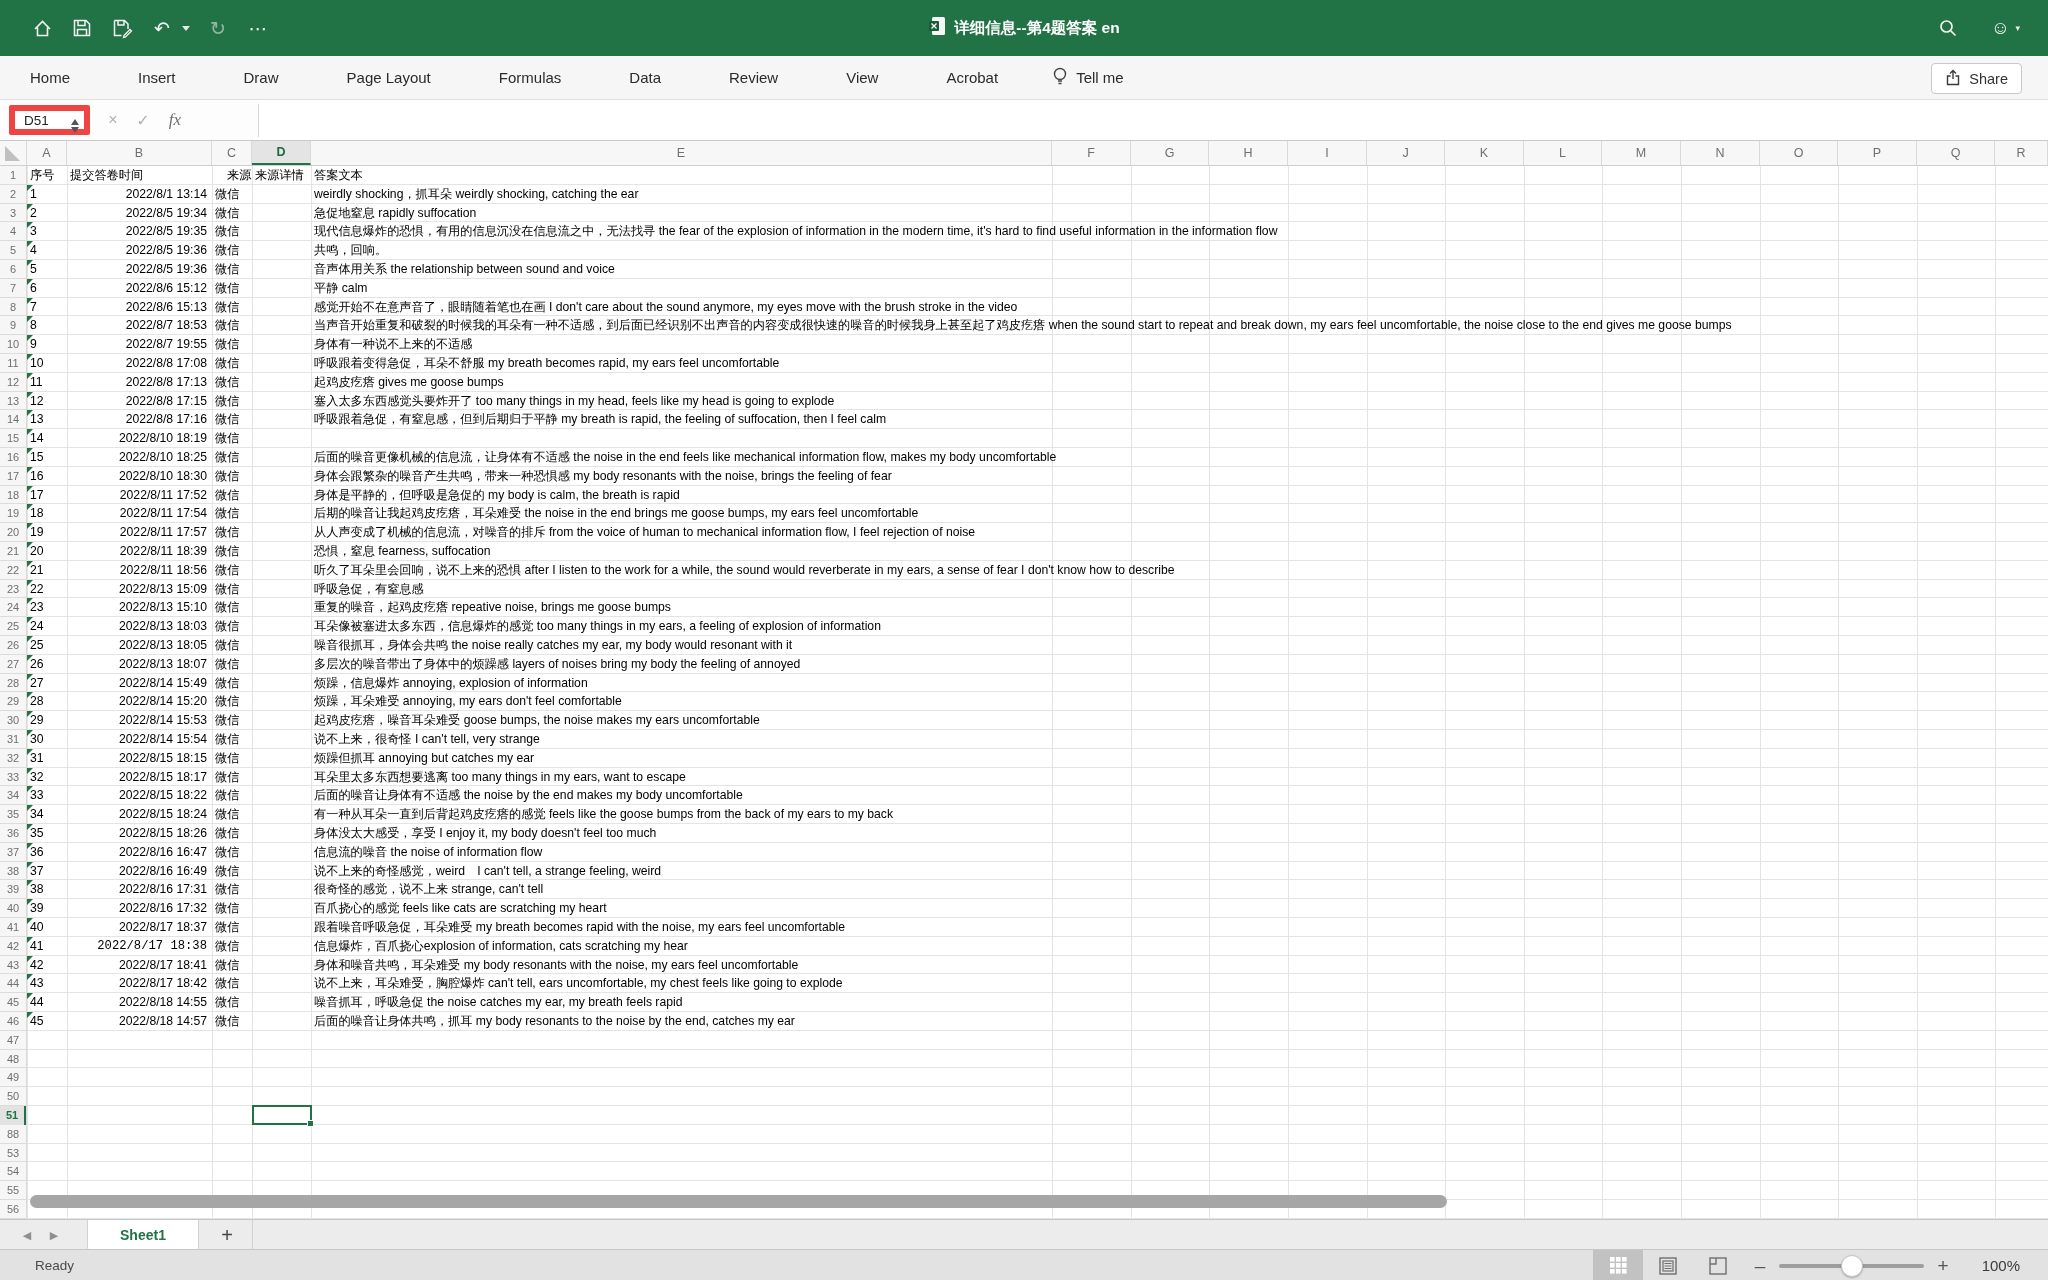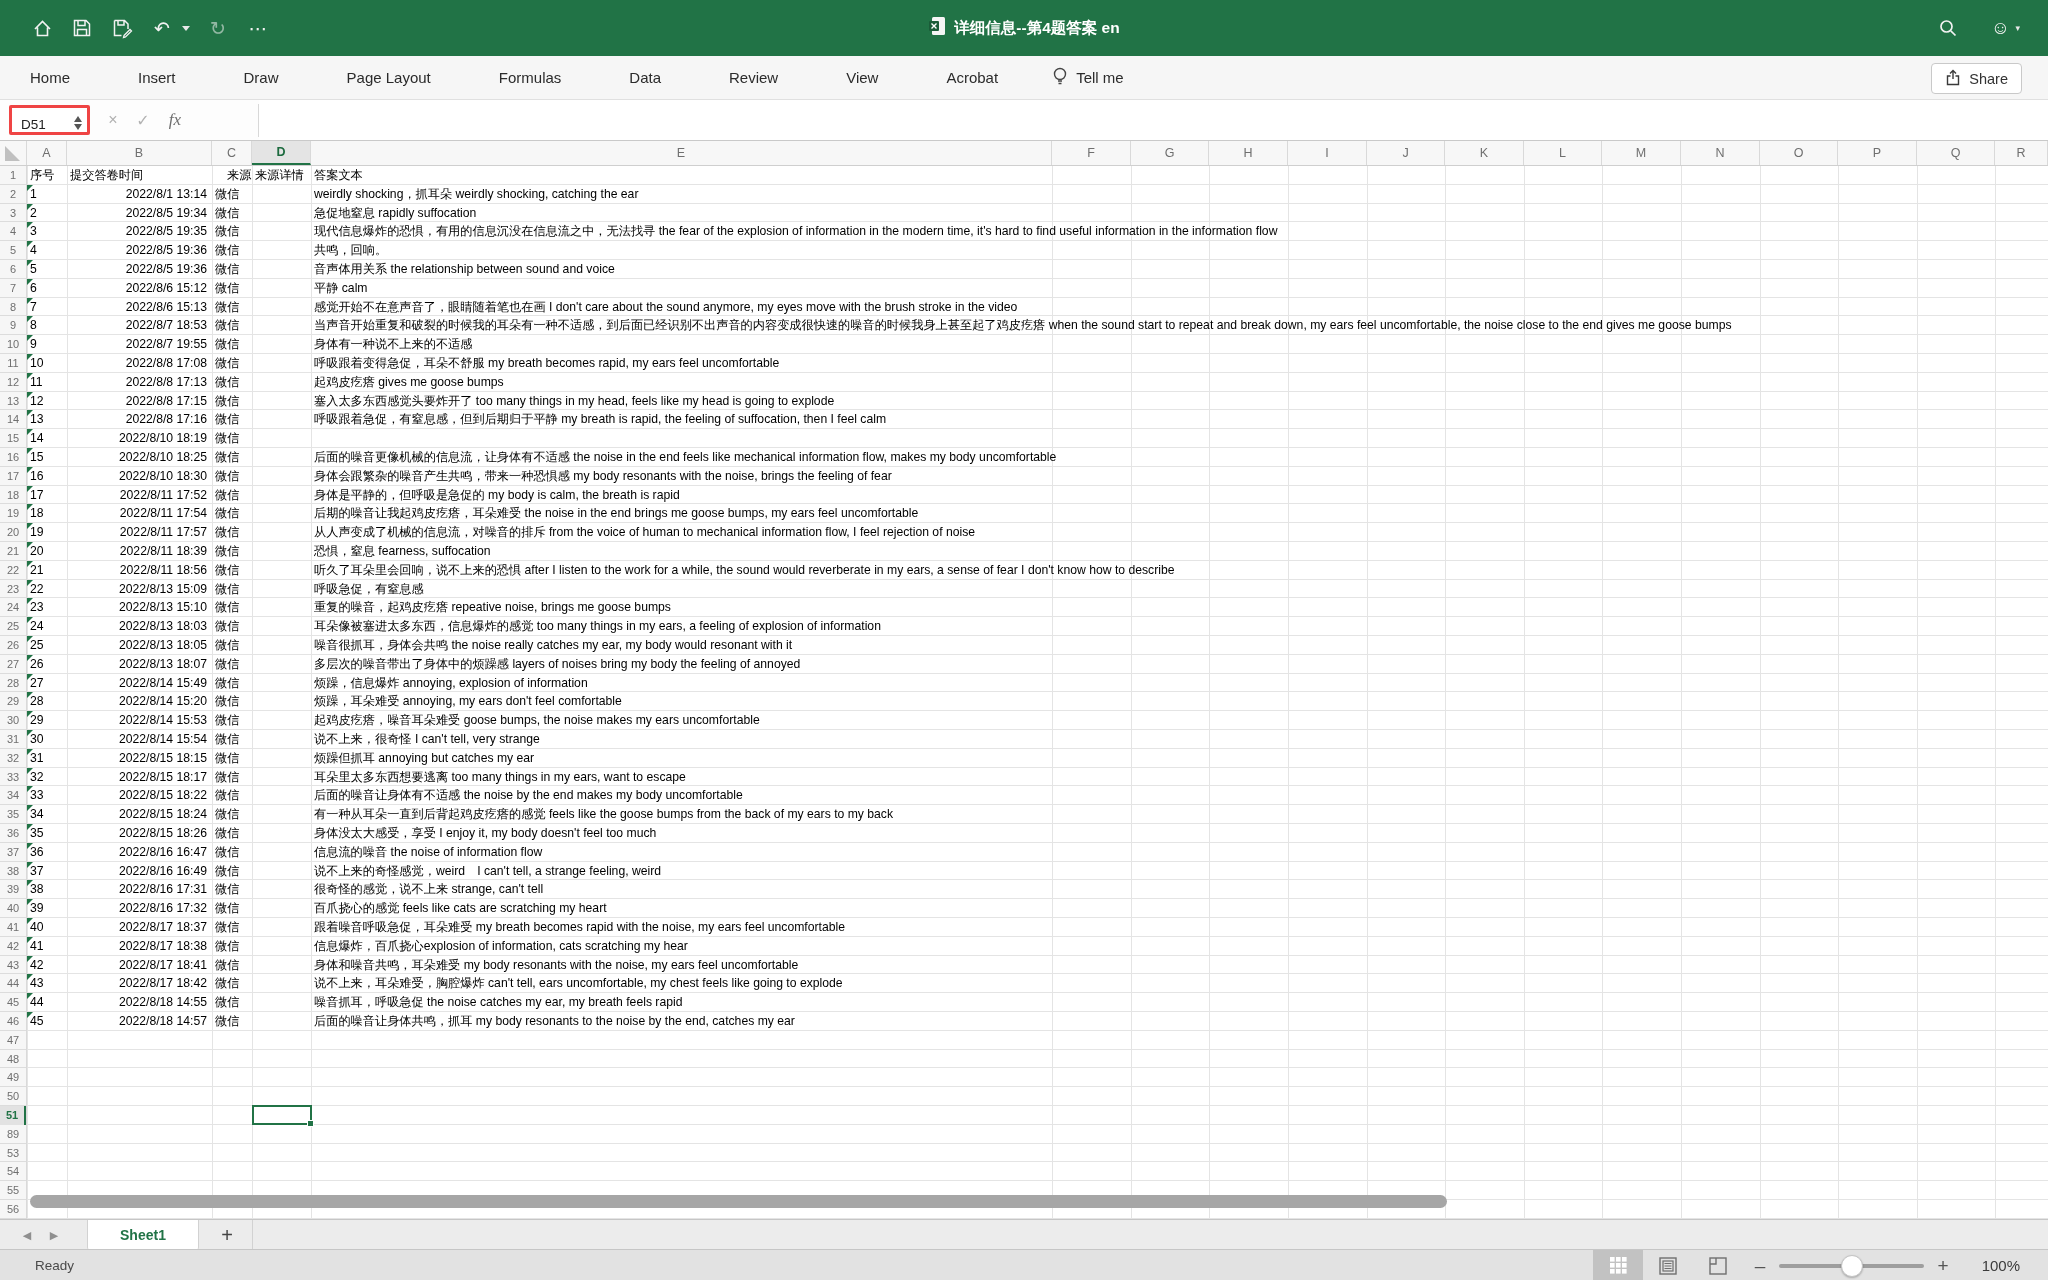--- a/index.html
+++ b/index.html
@@ -28,22 +28,22 @@
   .rtab { font-size:15px; color:#2b2b2b; padding:0 27px 0 27px; height:44px; display:flex; align-items:center; cursor:default; }
   .rtab:first-child { padding-left:14px; }
   .tellme { display:flex; align-items:center; gap:8px; font-size:15px; color:#2b2b2b; padding-left:27px; }
   .share-btn { position:absolute; right:26px; top:7px; height:31px; background:#fff; border:1px solid #c9c9c9;
     border-radius:4px; display:flex; align-items:center; gap:7px; padding:0 13px; font-size:14.5px; color:#333; }
 
   
   .fbar { position:absolute; top:100px; left:0; width:2048px; height:41px; background:#fdfdfd;
     border-bottom:1px solid #c9c9c9; }
   .namebox { position:absolute; left:9px; top:5px; width:81px; height:30px; background:#fff;
-    border:3px solid #ef4444; border-radius:2px; font-size:13.5px; color:#222;
-    display:flex; align-items:flex-end; padding-left:9px; }
+    border:6px solid #ef4444; border-radius:2px; font-size:13.5px; color:#222;
+    display:flex; align-items:center; padding-left:9px; }
   .nb-steppers { position:absolute; right:5px; top:0; height:30px; display:flex; flex-direction:column;
     justify-content:center; gap:2px; }
   .nb-steppers i { width:0; height:0; border-left:4.5px solid transparent; border-right:4.5px solid transparent; display:block; }
   .nb-up { border-bottom:6px solid #555; }
   .nb-dn { border-top:6px solid #555; }
   .f-ic { position:absolute; top:5px; height:30px; display:flex; align-items:center; justify-content:center;
     width:26px; color:#b2b2b2; font-size:16px; }
   .fx { color:#6f6f6f; font-family:"Liberation Serif","DejaVu Serif",serif; font-style:italic; font-size:17px; }
   .f-div { position:absolute; left:258px; top:4px; height:33px; width:1px; background:#d8d8d8; }
   .f-input { position:absolute; left:259px; top:0; right:0; height:40px; background:#fff; }
@@ -293,21 +293,21 @@
         <div class="gut-num" style="top: 770.8px;">42</div>
         <div class="gut-num" style="top: 789.6px;">43</div>
         <div class="gut-num" style="top: 808.4px;">44</div>
         <div class="gut-num" style="top: 827.2px;">45</div>
         <div class="gut-num" style="top: 846px;">46</div>
         <div class="gut-num" style="top: 864.8px;">47</div>
         <div class="gut-num" style="top: 883.6px;">48</div>
         <div class="gut-num" style="top: 902.4px;">49</div>
         <div class="gut-num" style="top: 921.2px;">50</div>
         <div class="gut-num sel" style="top: 940px;">51</div>
-        <div class="gut-num" style="top: 958.8px;">89</div>
+        <div class="gut-num" style="top: 958.8px;">88</div>
         <div class="gut-num" style="top: 977.6px;">53</div>
         <div class="gut-num" style="top: 996.4px;">54</div>
         <div class="gut-num" style="top: 1015.2px;">55</div>
         <div class="gut-num" style="top: 1034px;">56</div>
       </div>
     <div class="selbox" id="selbox" style="left: 252px; top: 939px; width: 60px; height: 19.8px;">
         <span class="handle"></span>
       </div>
     <div class="hscroll"></div>
   <div class="cellspan" style="top: 0px; left: 27px;">序号</div>
@@ -509,21 +509,21 @@
       <div class="cellspan c-right" style="top: 733.2px; left: 67px; width: 144px;">2022/8/16 17:32</div>
       <div class="cellspan" style="top: 733.2px; left: 212px;">微信</div>
       <div class="cellspan" style="top: 733.2px; left: 311px;">百爪挠心的感觉 feels like cats are scratching my heart</div>
       <span class="tri" style="left: 27px; top: 752px;"></span>
       <div class="cellspan" style="top: 752px; left: 27px;">40</div>
       <div class="cellspan c-right" style="top: 752px; left: 67px; width: 144px;">2022/8/17 18:37</div>
       <div class="cellspan" style="top: 752px; left: 212px;">微信</div>
       <div class="cellspan" style="top: 752px; left: 311px;">跟着噪音呼吸急促，耳朵难受 my breath becomes rapid with the noise, my ears feel uncomfortable</div>
       <span class="tri" style="left: 27px; top: 770.8px;"></span>
       <div class="cellspan" style="top: 770.8px; left: 27px;">41</div>
-      <div class="cellspan c-right" style="top: 770.8px; left: 67px; width: 144px;">2022/8/17 18:38</div>
+      <div class="cellspan c-right" style="top: 770.8px; left: 67px; width: 144px; font-family: Liberation Mono, monospace;">2022/8/17 18:38</div>
       <div class="cellspan" style="top: 770.8px; left: 212px;">微信</div>
       <div class="cellspan" style="top: 770.8px; left: 311px;">信息爆炸，百爪挠心explosion of information, cats scratching my hear</div>
       <span class="tri" style="left: 27px; top: 789.6px;"></span>
       <div class="cellspan" style="top: 789.6px; left: 27px;">42</div>
       <div class="cellspan c-right" style="top: 789.6px; left: 67px; width: 144px;">2022/8/17 18:41</div>
       <div class="cellspan" style="top: 789.6px; left: 212px;">微信</div>
       <div class="cellspan" style="top: 789.6px; left: 311px;">身体和噪音共鸣，耳朵难受 my body resonants with the noise, my ears feel uncomfortable</div>
       <span class="tri" style="left: 27px; top: 808.4px;"></span>
       <div class="cellspan" style="top: 808.4px; left: 27px;">43</div>
       <div class="cellspan c-right" style="top: 808.4px; left: 67px; width: 144px;">2022/8/17 18:42</div>

